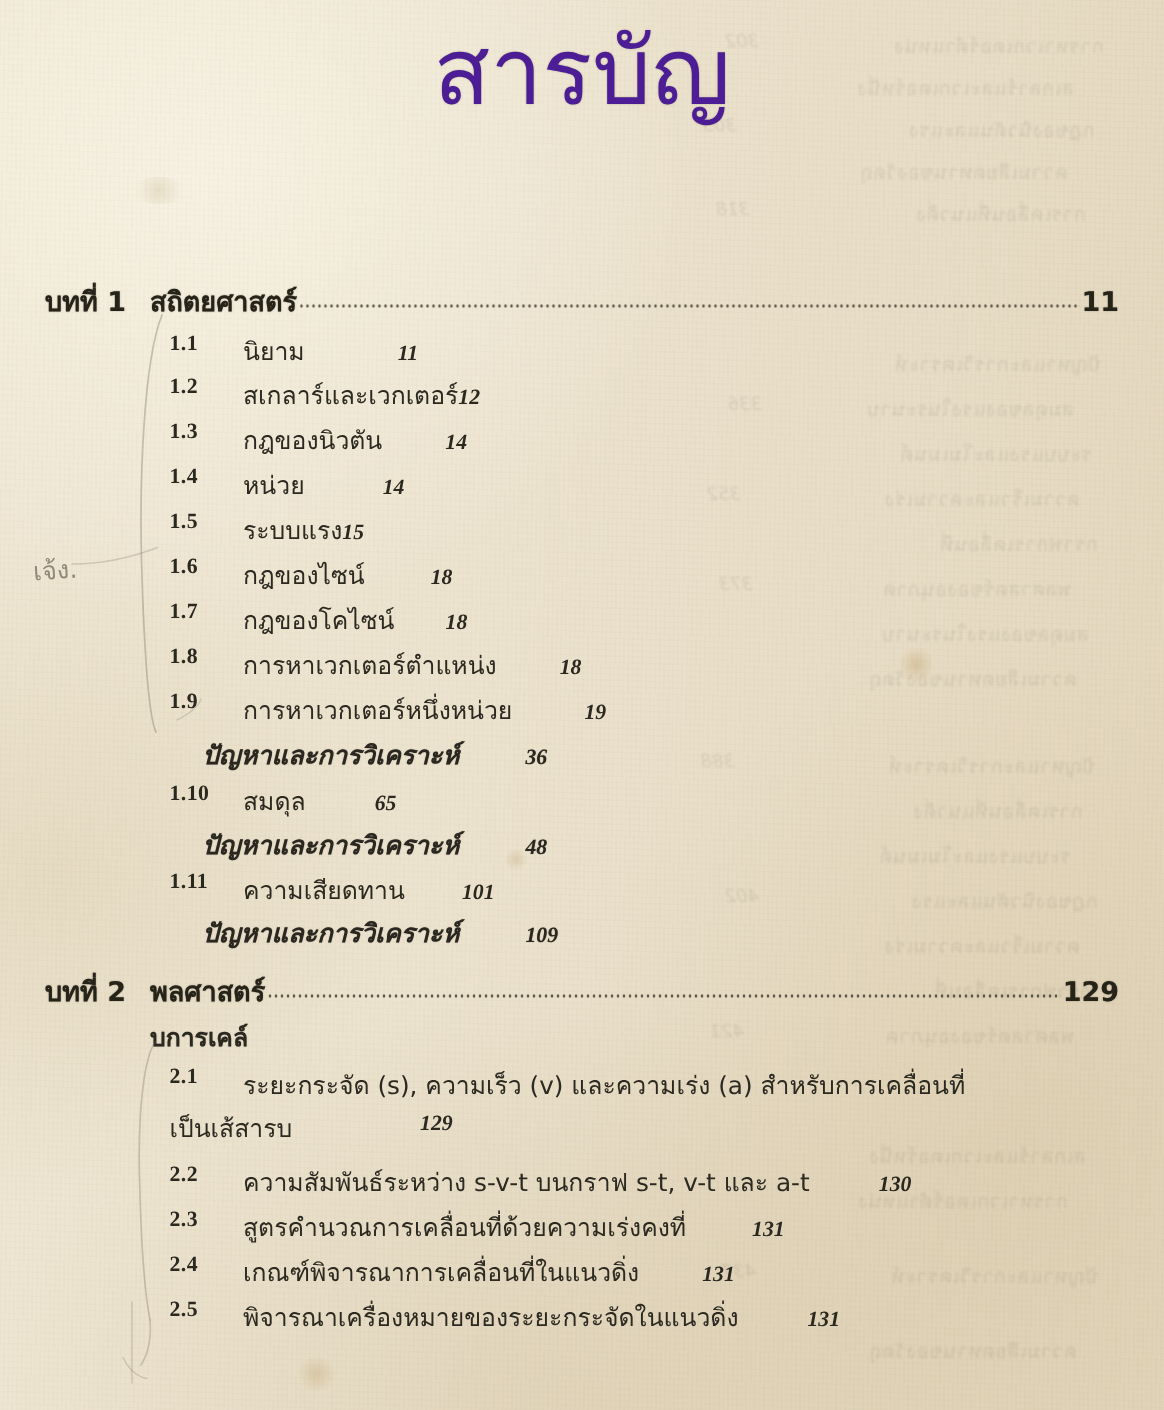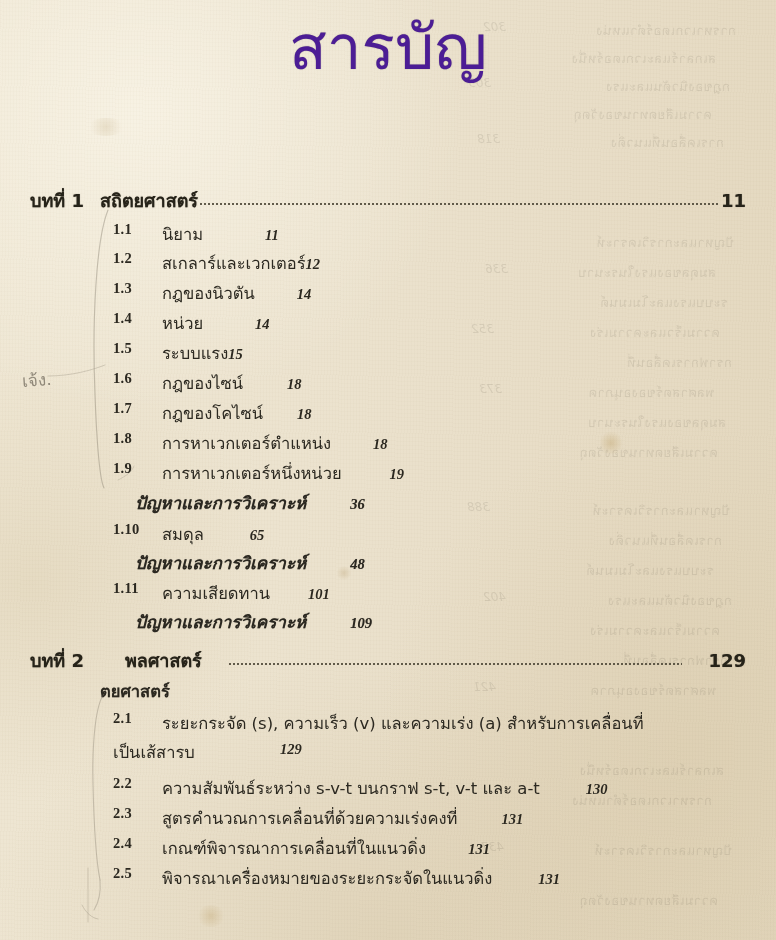--- a/index.html
+++ b/index.html
@@ -336,28 +336,28 @@
 
   <div class="entry" style="top:580px;">
     <span class="num">1.11</span>
     <span class="body"><span class="ttl">ความเสียดทาน</span><span class="pg" style="margin-left:38px;">101</span></span>
   </div>
 
   <div class="problems" style="top:608px;">
     <span>ปัญหาและการวิเคราะห์</span><span class="pg" style="margin-left:44px;">109</span>
   </div>
 
-  <div class="chapter" style="top:646px;gap:25px;">
+  <div class="chapter" style="top:646px;">
     <span class="ch-no">บทที่ 2</span>
     <span class="ch-title">พลศาสตร์</span>
     <span class="leader"></span>
     <span class="ch-page">129</span>
   </div>
 
-  <div class="subhead" style="top:678px;">ตยศาสตร์</div>
+  <div class="subhead" style="top:678px;">บการเคล์</div>
 
   <div class="entry" style="top:710px;">
     <span class="num">2.1</span>
     <span class="body">
       <span class="ttl">ระยะกระจัด (s), ความเร็ว (v) และความเร่ง (a) สำหรับการเคลื่อนที่</span>
       <span class="ttl2">เป็นเส้สารบ</span>
       <span class="pg" style="position:absolute;left:118px;top:27px;">129</span>
     </span>
   </div>
 

